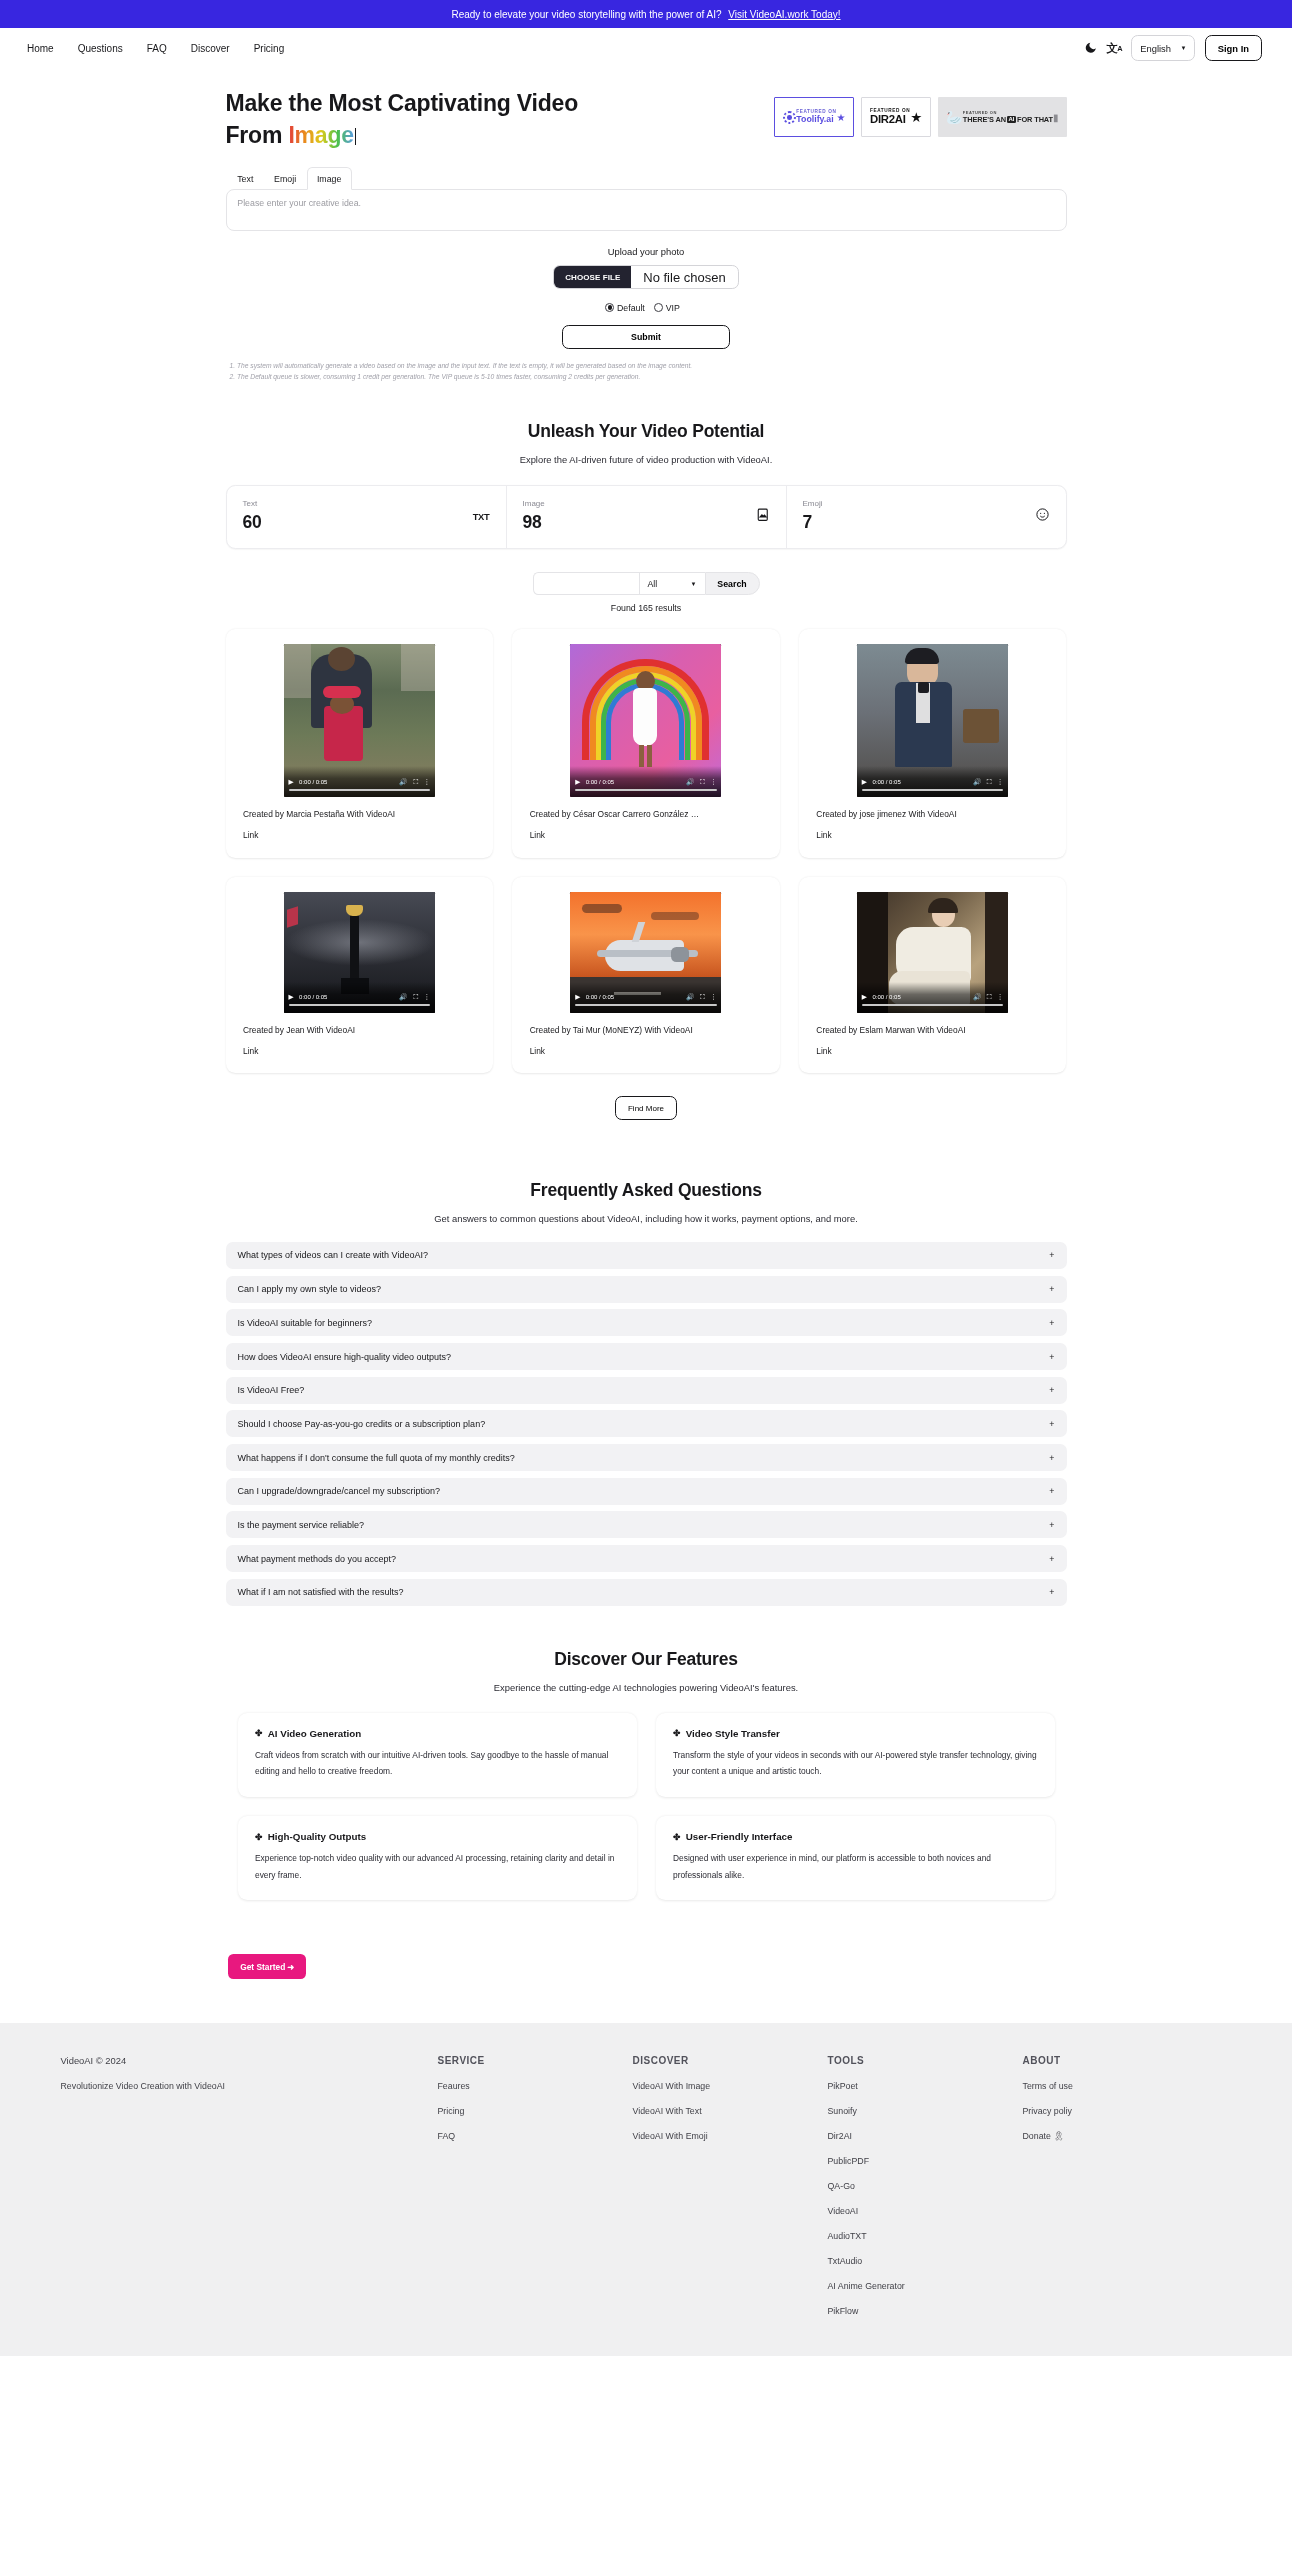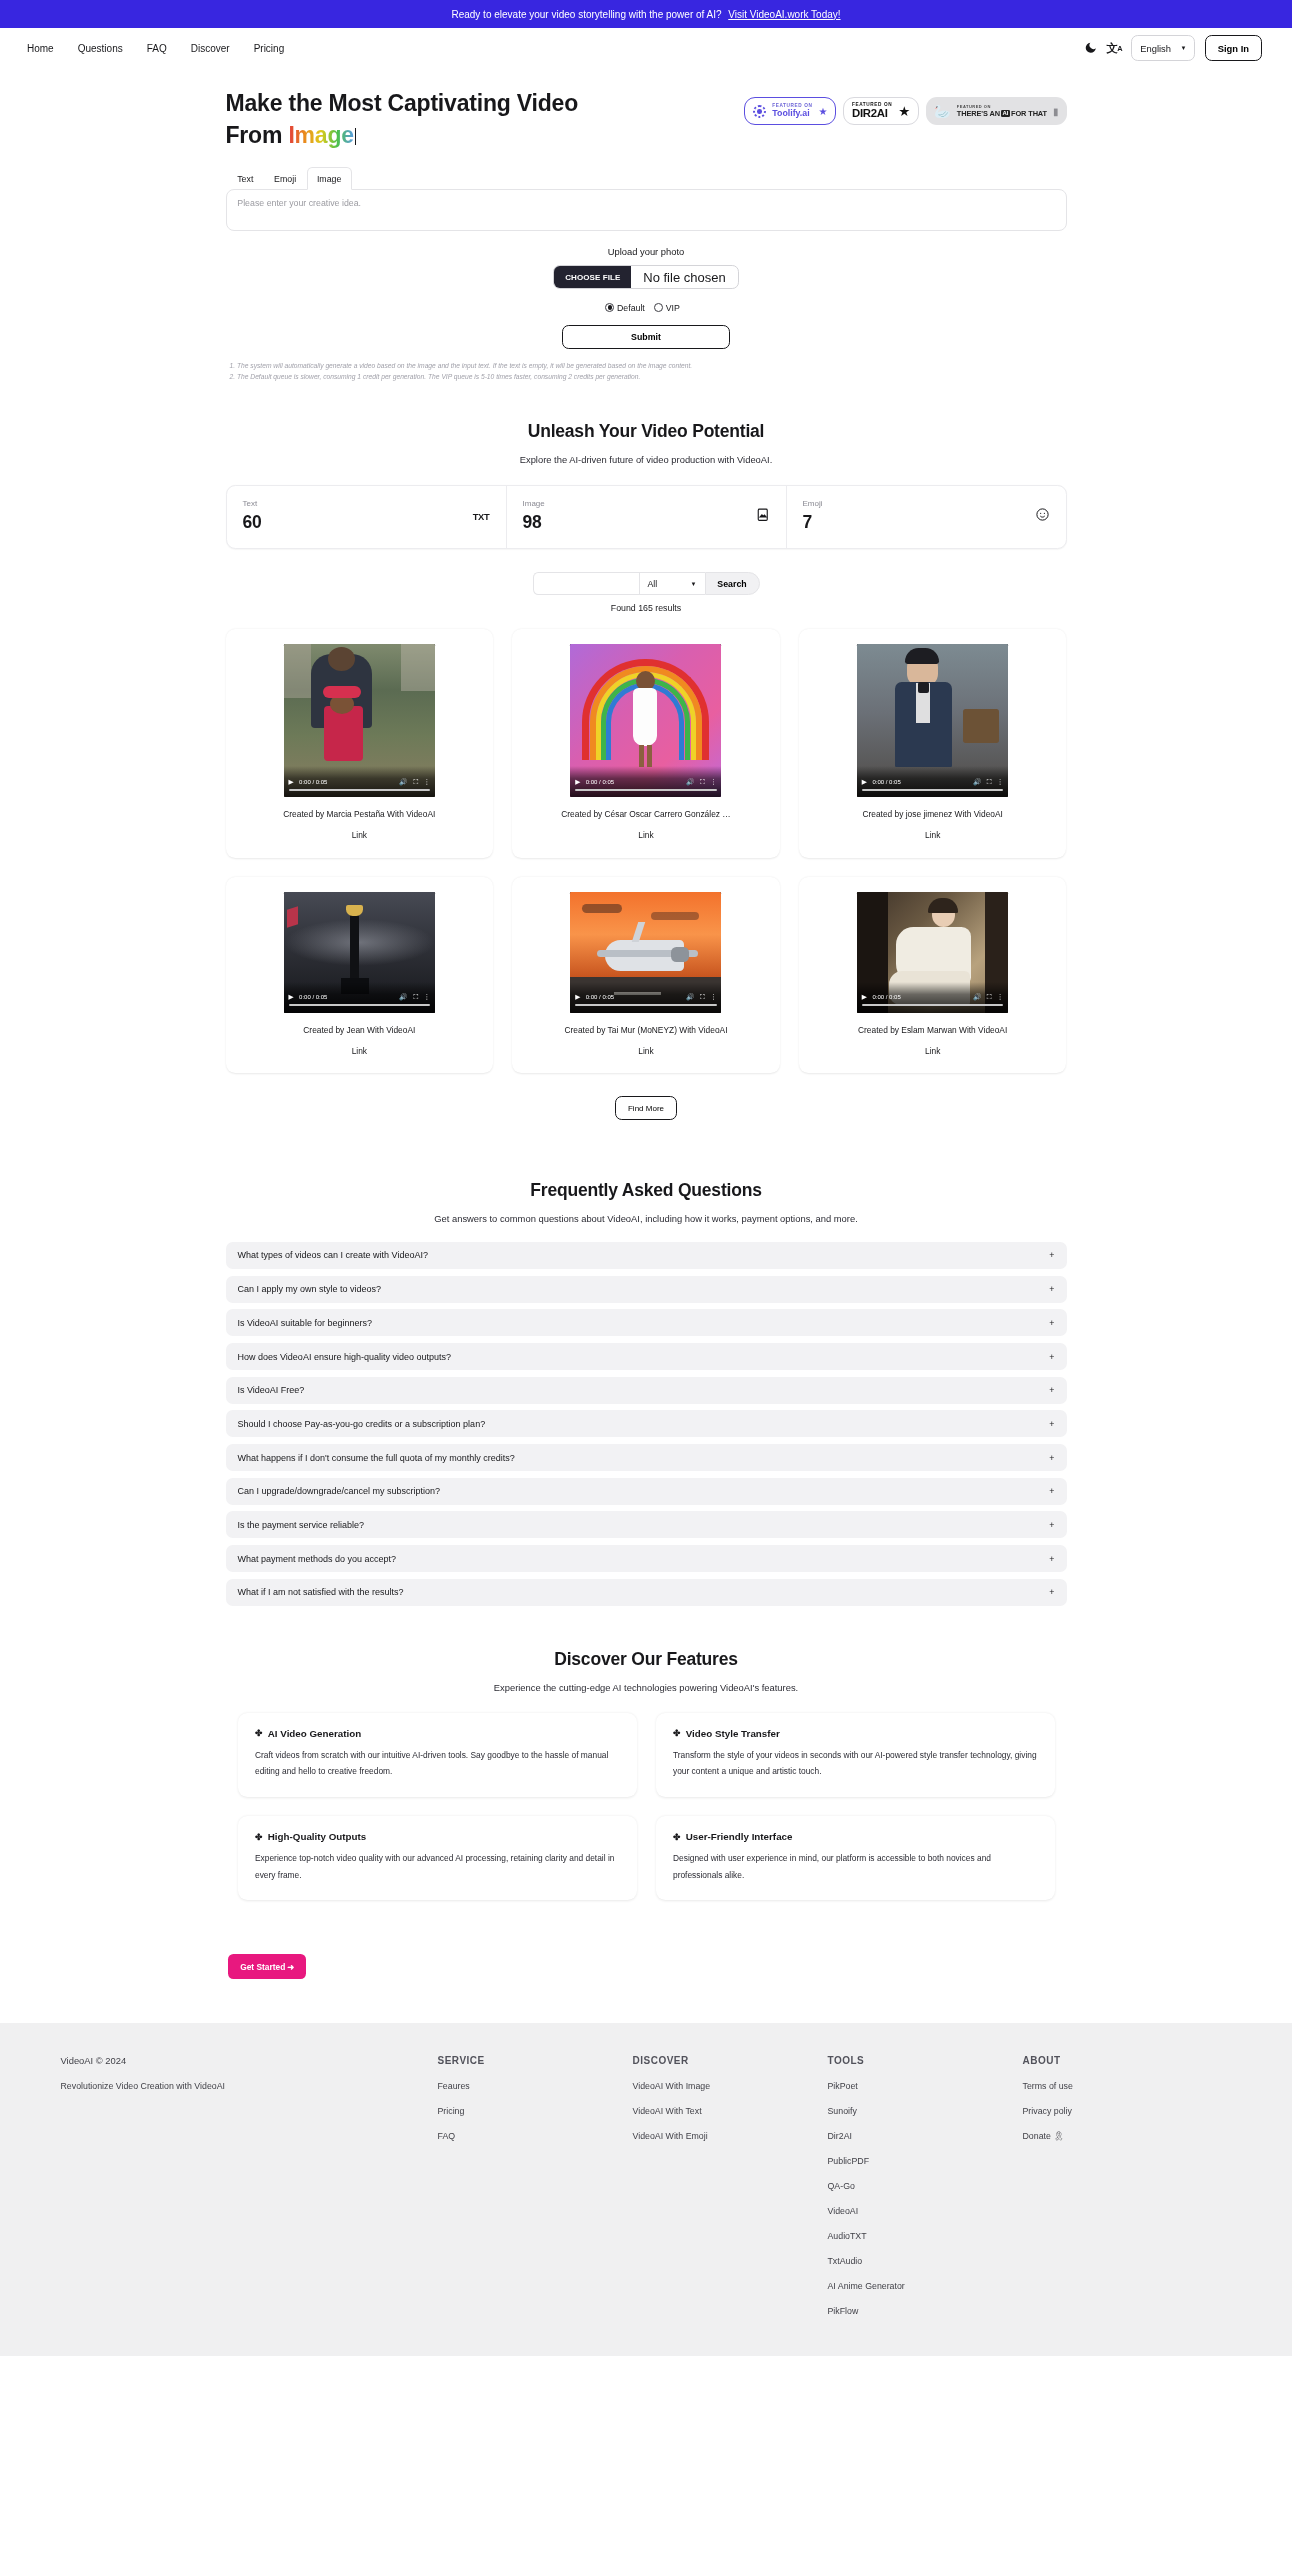--- a/index.html
+++ b/index.html
@@ -92,25 +92,24 @@
     display: inline-block;
     width: 1.3px;
     height: 17.5px;
     background: #18181b;
     vertical-align: -2.7px;
     margin-left: 0.7px;
   }
 
   .badges { display: flex; gap: 6.7px; align-items: center; padding-top: 9.4px; }
   .badge {
-    height: 28px;
-    border-radius: 11px;
+    height: 40px;
+    border-radius: 1px;
     display: flex;
     align-items: center;
-    gap: 6px;
     padding: 0 8px;
     font-family: "Liberation Sans", sans-serif;
   }
   .badge-toolify { border: 1px solid #5b4ee0; background: #fff; }
   .badge-dir2ai { border: 0.7px solid #d9d9de; background: #fff; }
   .badge-taft { background: #e2e2e4; }
   .badge-lines { display: flex; flex-direction: column; line-height: 1.05; }
   .badge-kicker { font-size: 4.7px; letter-spacing: 0.6px; font-weight: 700; color: #6b63d6; }
   .badge-kicker-dark { font-size: 4.7px; letter-spacing: 0.6px; font-weight: 700; color: #111; }
   .badge-kicker-gray { font-size: 4px; letter-spacing: 0.5px; font-weight: 700; color: #4a4a4a; }
@@ -269,21 +268,21 @@
   }
   .found { text-align: center; font-size: 8.8px; margin-top: 8px; color: #18181b; }
 
   
   .vgrid { display: grid; grid-template-columns: repeat(3,1fr); gap: 19px; margin-top: 16px; }
   .vcard {
     background: #fff;
     border-radius: 9.4px;
     box-shadow: 0 0.7px 2px rgba(0,0,0,.09);
     padding: 15px 17.5px 17.5px;
-    display: flex; flex-direction: column; align-items: center;
+    display: flex; flex-direction: column;
   }
   .vplayer {
     position: relative;
     width: 151px;
     height: 121px;
     margin: 0 auto;
     background: #0a0a0a;
     overflow: hidden;
     border-radius: 1.3px;
   }

